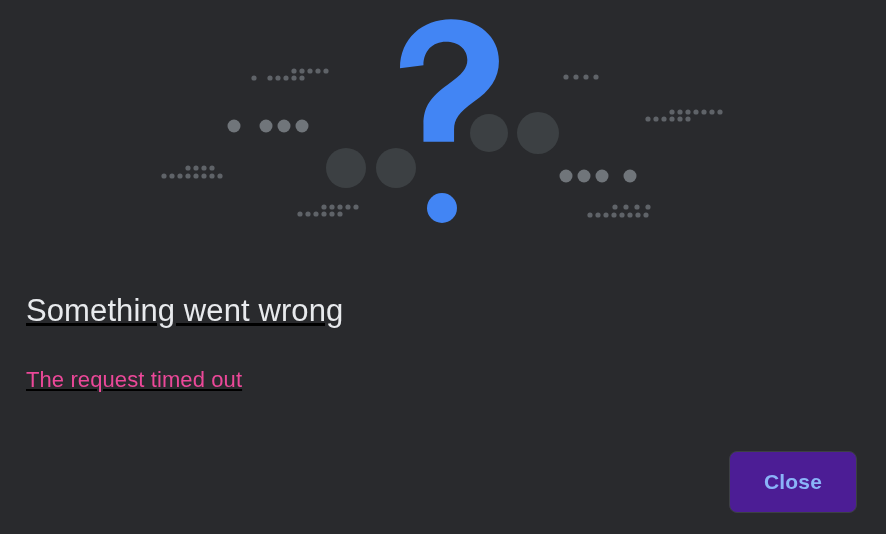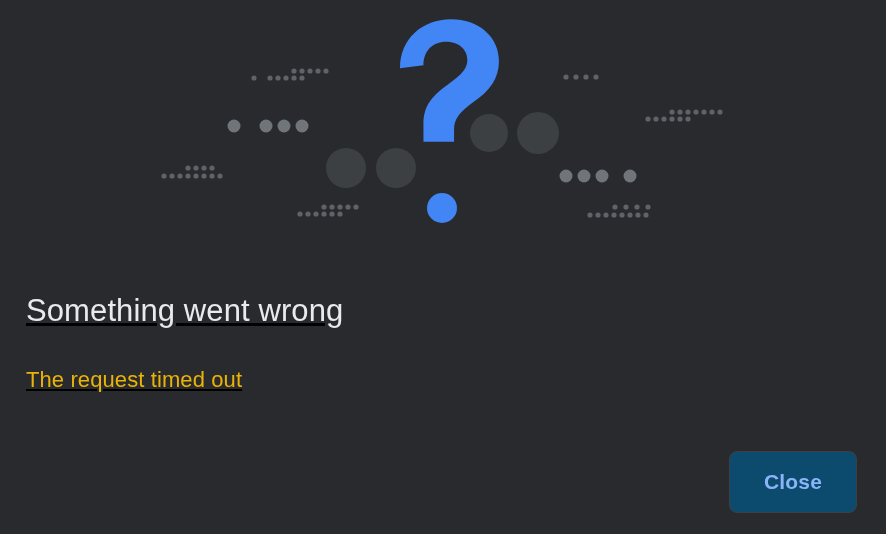--- a/index.html
+++ b/index.html
@@ -45,21 +45,21 @@
   .title {
     color: #e8eaed;
     font-size: 31px;
     line-height: 38px;
     font-weight: 400;
     letter-spacing: 0.1px;
     margin: 0 0 36px 0;
     white-space: nowrap;
   }
   .subtitle {
-    color: #eab308;
+    color: #ec4899;
     font-size: 22px;
     line-height: 28px;
     font-weight: 400;
     letter-spacing: 0.1px;
     margin: 0;
     white-space: nowrap;
   }
 
   
   .footer {
@@ -72,21 +72,21 @@
     align-items: flex-start;
     justify-content: flex-end;
     padding-right: 29px;
     box-sizing: border-box;
   }
   .close-button {
     margin-top: 7px;
     min-width: 128px;
     height: 62px;
     padding: 0 26px;
-    background: #0c4a6e;
+    background: #4c1d95;
     color: #8ab4f8;
     border: 1px solid #3c4043;
     border-radius: 8px;
     font-family: "Liberation Sans", sans-serif;
     font-size: 21px;
     font-weight: 700;
     letter-spacing: 0.2px;
     cursor: pointer;
     display: flex;
     align-items: center;

